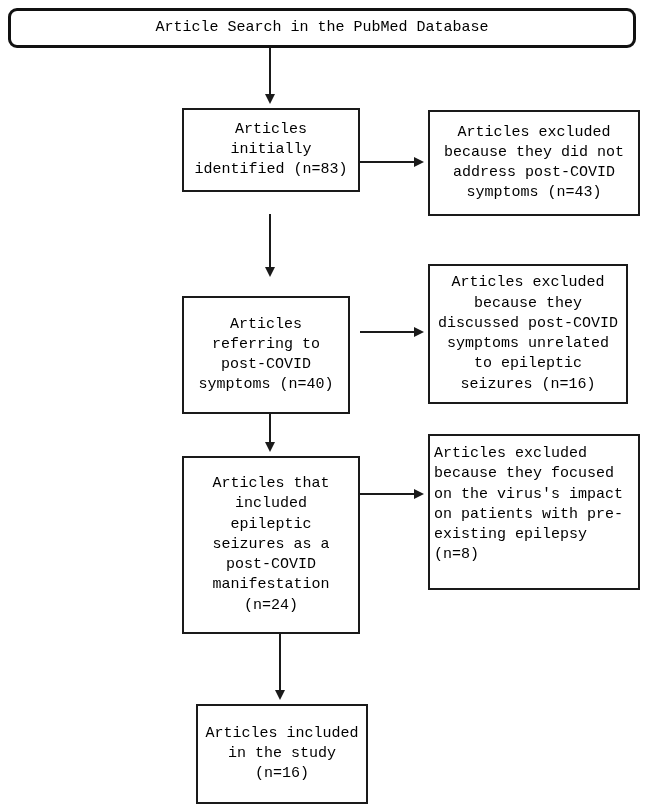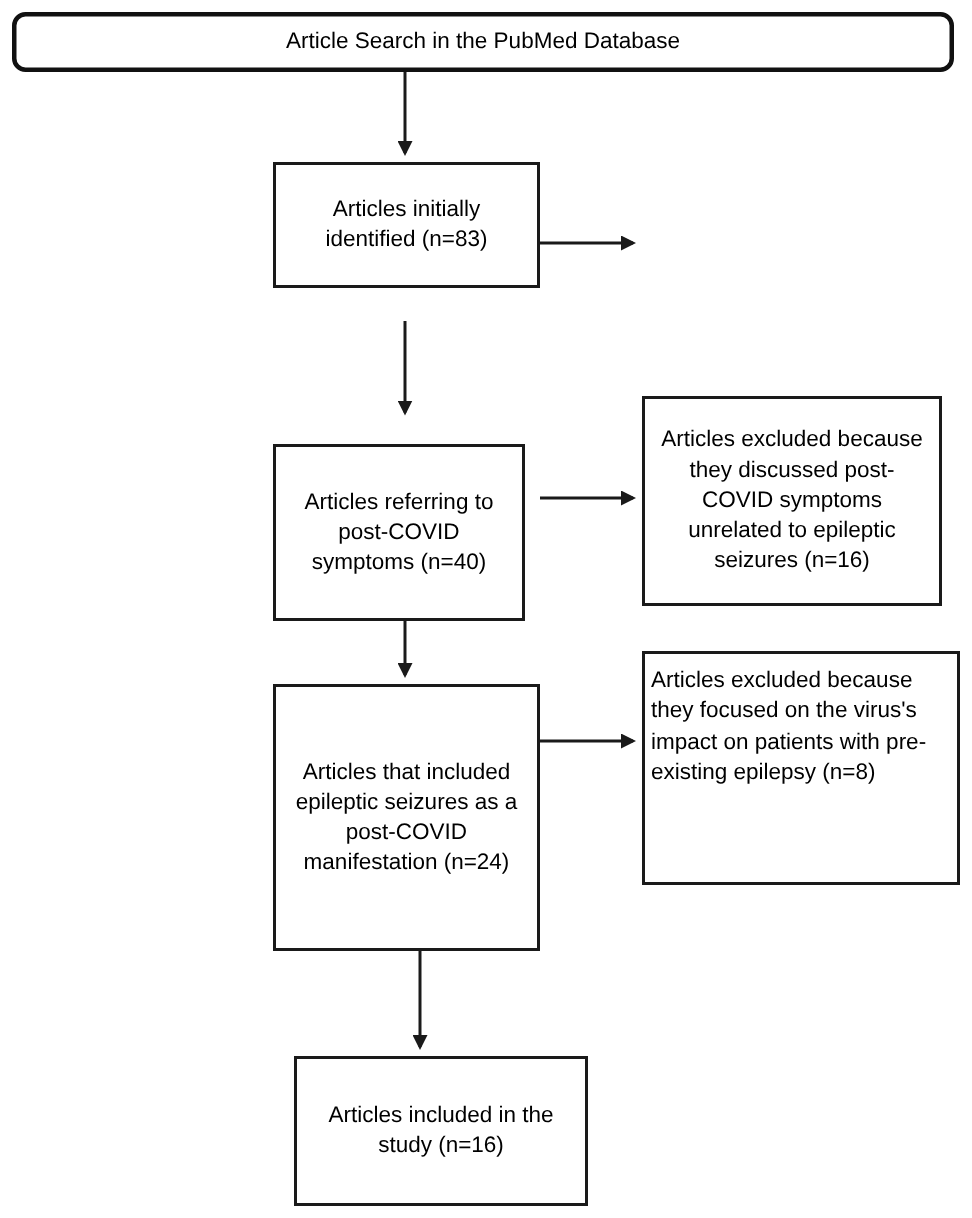--- a/index.html
+++ b/index.html
@@ -7,20 +7,21 @@
     padding: 0;
     background: #ffffff;
     font-family: "Liberation Sans", sans-serif;
   }
   .canvas {
     position: relative;
     width: 648px;
     height: 812px;
     background: #ffffff;
     overflow: hidden;
+    font-family: Liberation Mono, monospace;
   }
   .arrows {
     position: absolute;
     left: 0;
     top: 0;
     width: 648px;
     height: 812px;
     pointer-events: none;
   }
   .box {
@@ -81,24 +82,27 @@
   </div>
 
   <div class="box" style="left:182px; top:296px; width:168px; height:118px;">
     <span class="label">Articles referring to post-COVID symptoms (n=40)</span>
   </div>
 
   <div class="box" style="left:182px; top:456px; width:178px; height:178px;align-items:center;">
     <span class="label">Articles that included epileptic seizures as a post-COVID manifestation (n=24)</span>
   </div>
 
-  <div class="box" style="left:196px; top:704px; width:196px; height:100px;">
+  <div class="box" style="left:196px; top:704px; width:172px; height:100px;">
     <span class="label">Articles included in the study (n=16)</span>
   </div>
 
+  <div class="box" style="left:428px; top:110px; width:212px; height:106px;">
+    <span class="label">Articles excluded because they did not address post-COVID symptoms (n=43)</span>
+  </div>
 
   <div class="box" style="left:428px; top:264px; width:200px; height:140px;">
     <span class="label">Articles excluded because they discussed post-COVID symptoms unrelated to epileptic seizures (n=16)</span>
   </div>
 
   <div class="box left-text" style="left:428px; top:434px; width:212px; height:156px; align-items:flex-start; padding-top:8px;">
     <span class="label">Articles excluded because they focused on the virus's impact on patients with pre-existing epilepsy (n=8)</span>
   </div>
 
 </div>

